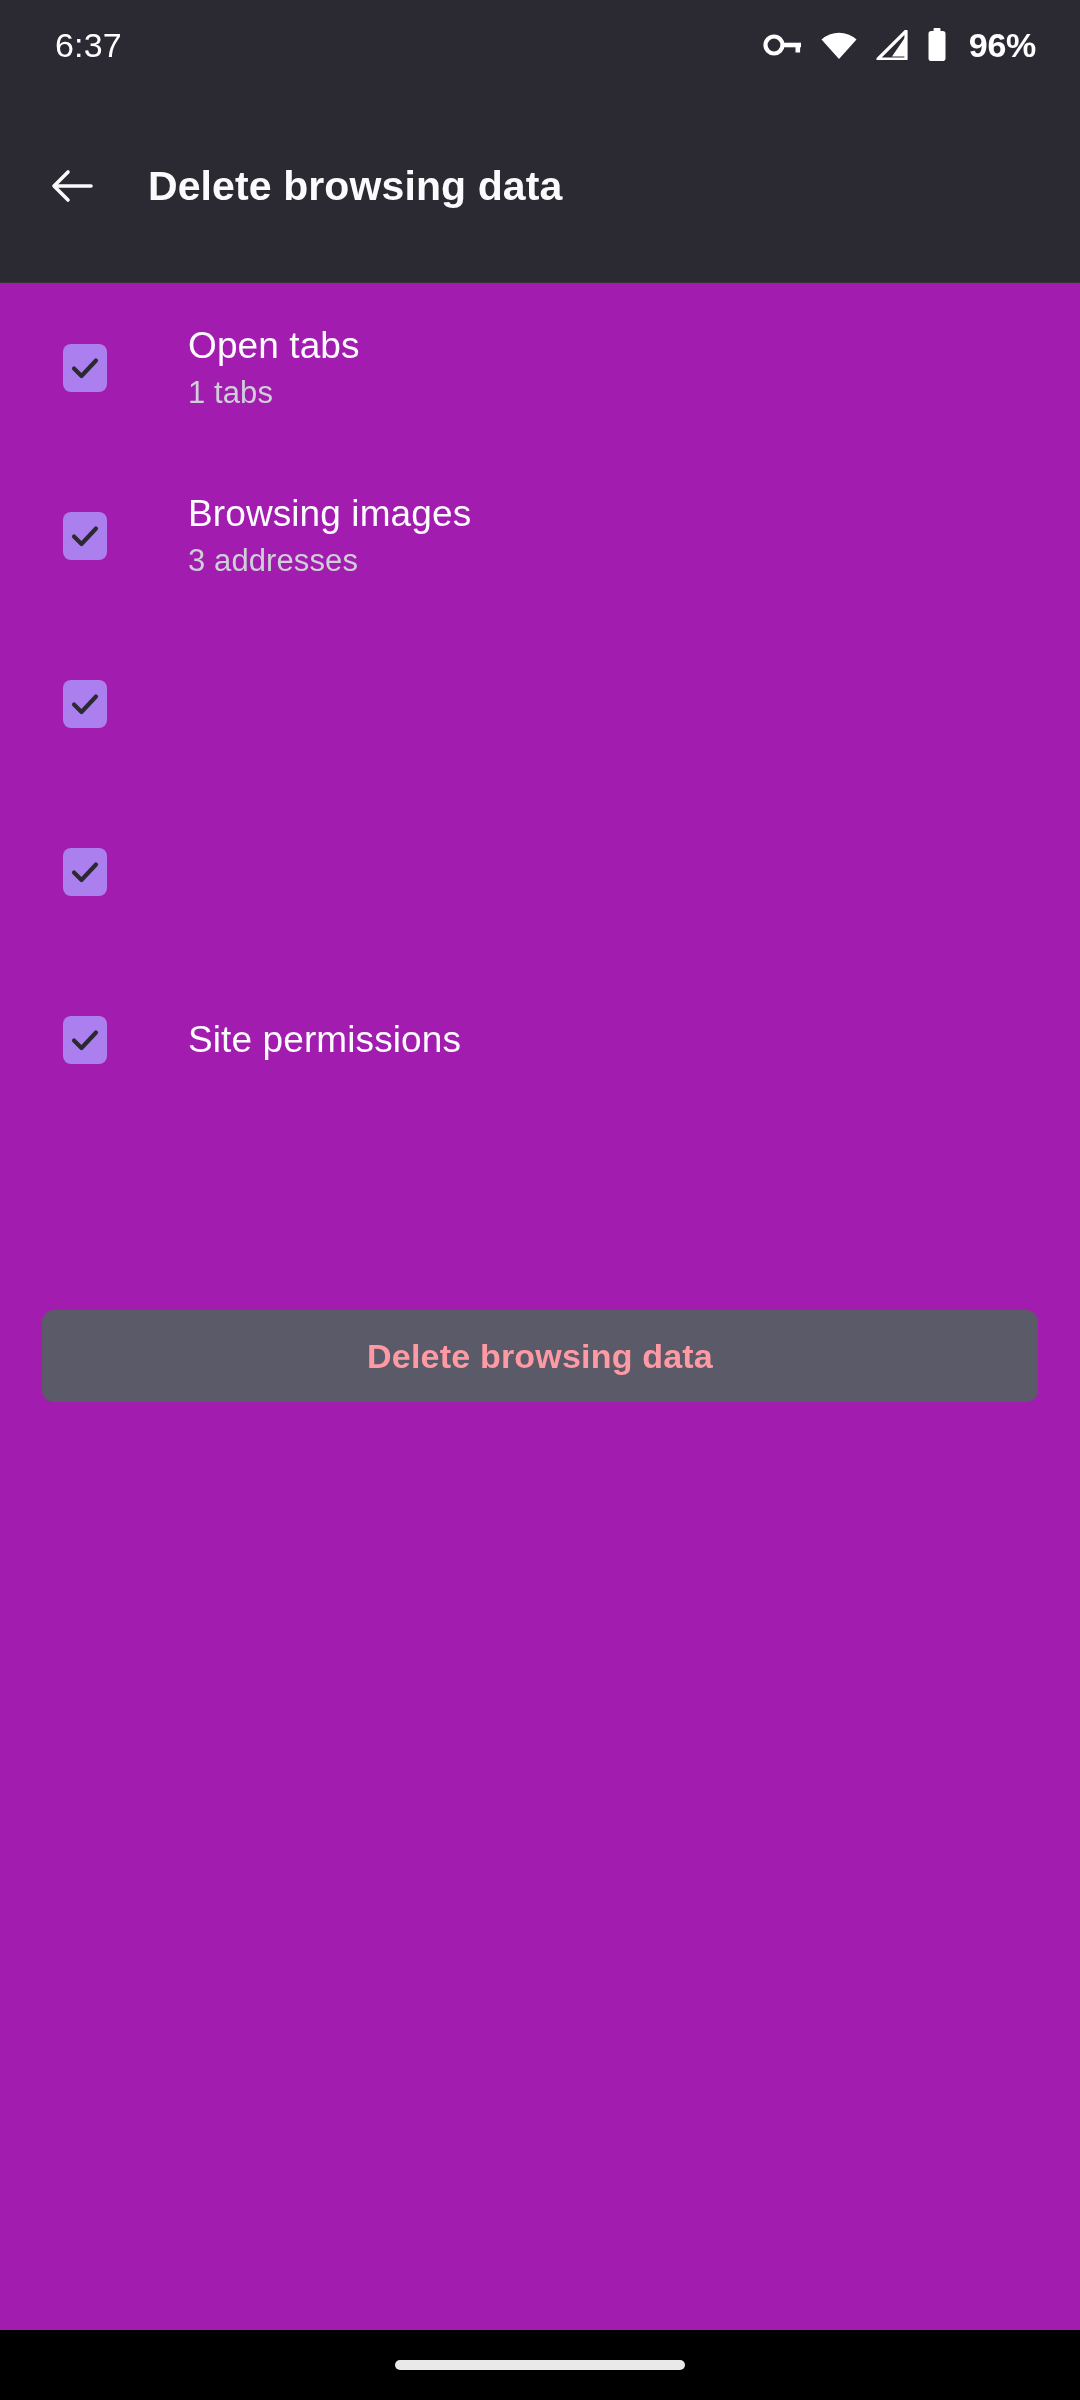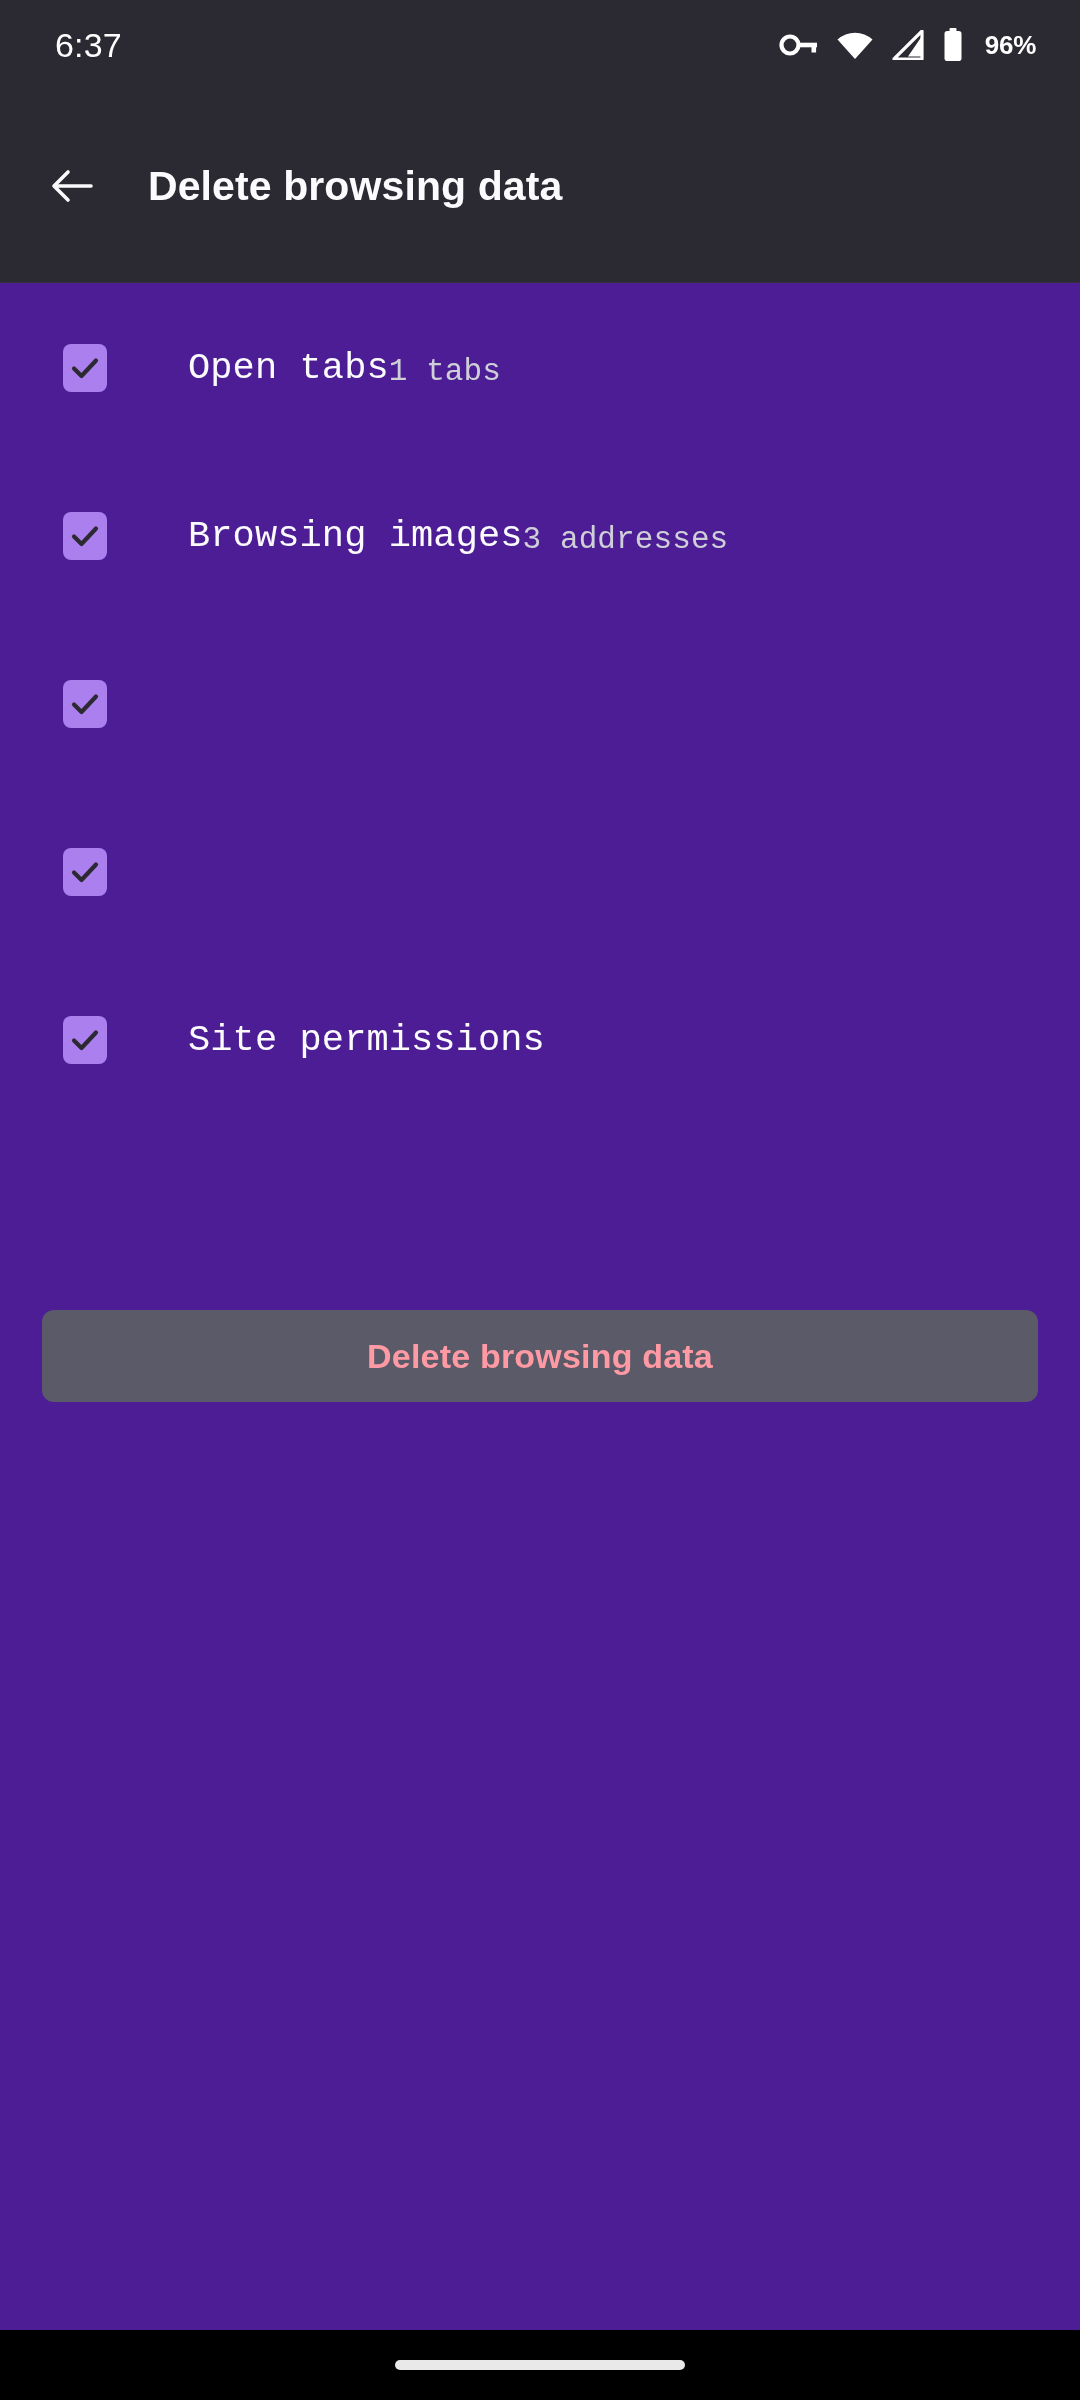--- a/index.html
+++ b/index.html
@@ -5,21 +5,21 @@
   * { margin:0; padding:0; box-sizing:border-box; }
   html, body {
     width:1080px; height:2400px;
     background:#000;
     font-family:"Liberation Sans", sans-serif;
     overflow:hidden;
   }
   #screen {
     position:relative;
     width:1080px; height:2400px;
-    background:#4c1d95;
+    background:#a21caf;
   }
 
   
   #status-bar {
     position:absolute; left:0; top:0;
     width:1080px; height:90px;
     display:flex; align-items:center;
     justify-content:space-between;
     padding:0 44px 0 55px;
     background:#2b2a33;
@@ -27,21 +27,21 @@
   #status-time {
     color:#ffffff;
     font-size:34px;
     letter-spacing:0.2px;
   }
   #status-icons {
     display:flex; align-items:center; gap:17px;
   }
   .sb-ico { display:block; }
   #battery-pct {
-    color:#ffffff; font-size:26px; font-weight:700;
+    color:#ffffff; font-size:34px; font-weight:700;
     margin-left:4px; letter-spacing:-0.3px;
   }
 
   
   #toolbar {
     position:absolute; left:0; top:90px;
     width:1080px; height:193px;
     display:flex; align-items:center;
     background:#2b2a33;
     border-bottom:1px solid #35343e;
@@ -77,23 +77,22 @@
     width:44px; height:48px;
     border-radius:8px;
     background:#ac7fef;
     flex:0 0 auto;
     display:flex; align-items:center; justify-content:center;
     position:relative;
   }
   .checkbox svg { display:block; }
   .item-texts {
     margin-left:81px;
-    display:flex; 
+    display:flex; flex-direction:column;
     justify-content:center;
-    font-family:Liberation Mono, monospace;
   }
   .item-title {
     color:#fbfbfe;
     font-size:37px;
     line-height:1.15;
     letter-spacing:0.1px;
     white-space:nowrap;
   }
   .item-subtitle {
     color:#cfcfd8;

